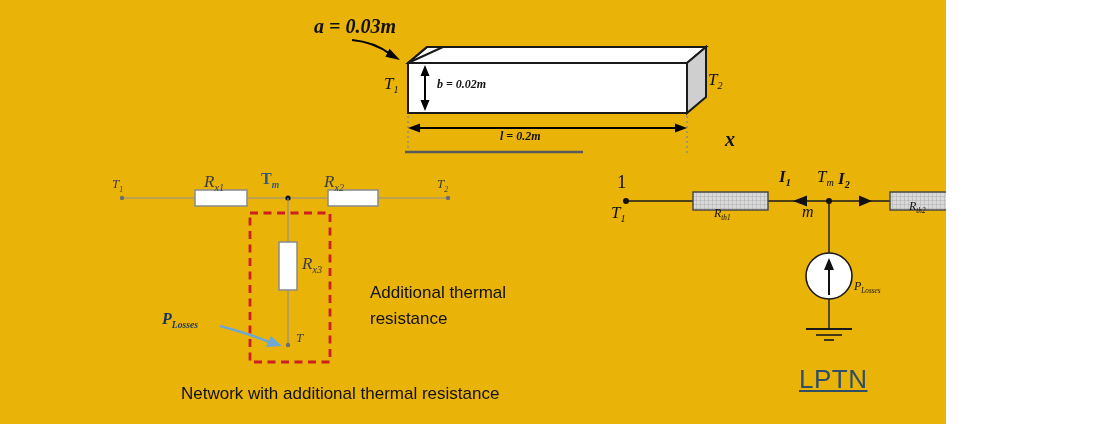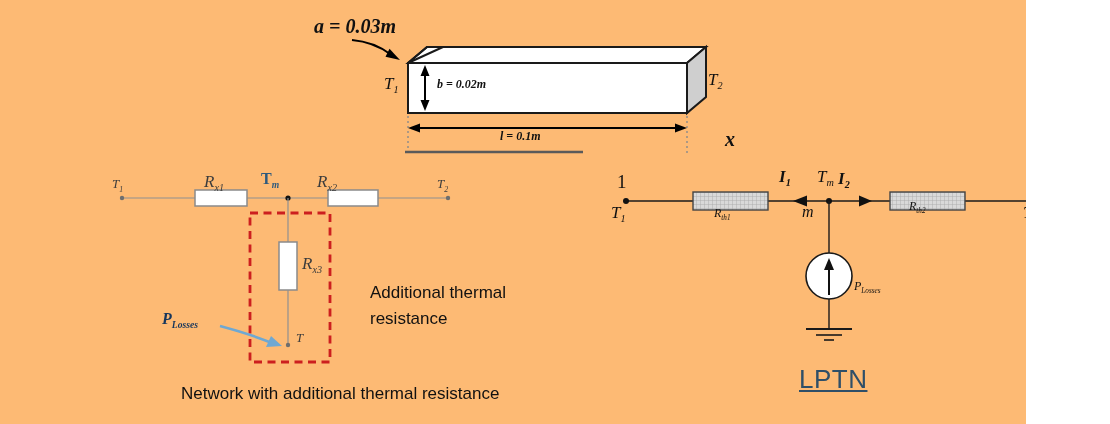--- a/index.html
+++ b/index.html
@@ -1,16 +1,16 @@
 <!DOCTYPE html>
 <html style="--dashed-box: #cc1f1f; --blue-arrow: #6fa8d2; --tm-text: #2e5a7d; --plosses-text: #16365c; --lptn-text: #2f4f68; --wire-gray: #909090; --resistor-fill: #d9d9d9;"><head>
 <meta charset="utf-8">
 <style>
   html,body{margin:0;padding:0;background:#fff;}
-  #canvas{position:relative;width:1026px;height:424px;background:#fdba74;overflow:hidden;
+  #canvas{position:relative;width:946px;height:424px;background:#eab308;overflow:hidden;
           font-family:"Liberation Serif",serif;}
   .lbl{position:absolute;white-space:nowrap;color:#111;}
   .math{font-family:"Liberation Serif",serif;font-style:italic;}
   .math sub{font-size:0.60em;font-style:italic;line-height:0;}
   .sans{font-family:"Liberation Sans",sans-serif;font-style:normal;}
   .bold{font-weight:600;}
   .gray{color:#3c3c3c;}
   .f13{font-size:13px;} .f14{font-size:17px;} .f16{font-size:16px;}
   .f17{font-size:17px;} .f18{font-size:12px;} .f19{font-size:19px;}
   .f20{font-size:20px;} .f26{font-size:26px;}
@@ -50,21 +50,21 @@
     <line x1="105" y1="138" x2="283" y2="138" stroke="#5a5a5a" stroke-width="2.5"></line>
 
     <path d="M 52 26 Q 74 28 90 40" fill="none" stroke="#000" stroke-width="2"></path>
     <polygon points="100,46 85.5,42.7 89.5,34.7" fill="#000"></polygon>
   </svg>
 
   <span class="lbl math bold f20" style="left:314px;top:15px">a = 0.03m</span>
   <span class="lbl math f17" style="left:384px;top:74px"><span>T</span><sub>1</sub></span>
   <span class="lbl math bold f18" style="left:437px;top:77px">b = 0.02m</span>
   <span class="lbl math f17" style="left:708px;top:70px"><span>T</span><sub>2</sub></span>
-  <span class="lbl math bold f18" style="left:500px;top:129px">l = 0.1m</span>
+  <span class="lbl math bold f18" style="left:500px;top:129px">l = 0.2m</span>
   <span class="lbl math bold f20" style="left:725px;top:128px">x</span>
 
   <svg style="left:100px;top:168px" width="400" height="210" viewBox="0 0 400 210">
 
     <line x1="22" y1="30" x2="95" y2="30" stroke="var(--wire-gray)" stroke-width="1.2"></line>
     <line x1="147" y1="30" x2="228" y2="30" stroke="var(--wire-gray)" stroke-width="1.2"></line>
     <line x1="278" y1="30" x2="348" y2="30" stroke="var(--wire-gray)" stroke-width="1.2"></line>
 
     <circle cx="22" cy="30" r="2.2" fill="#6e6e6e"></circle>
     <circle cx="348" cy="30" r="2.2" fill="#6e6e6e"></circle>
@@ -80,21 +80,21 @@
     <line x1="188" y1="122" x2="188" y2="177" stroke="var(--wire-gray)" stroke-width="1.2"></line>
     <circle cx="188" cy="177" r="2.2" fill="#6e6e6e"></circle>
 
     <path d="M 120 158 Q 150 166 172 175" fill="none" stroke="var(--blue-arrow)" stroke-width="2.6"></path>
     <polygon points="182,178 166,179 171,168" fill="var(--blue-arrow)"></polygon>
   </svg>
 
   <span class="lbl math gray f13" style="left:112px;top:176px"><span>T</span><sub>1</sub></span>
   <span class="lbl math gray f14" style="left:204px;top:172px"><span>R</span><sub>x1</sub></span>
   <span class="lbl math tm-left f16" style="left:261px;top:170px"><span>T</span><sub>m</sub></span>
-  <span class="lbl math gray f14" style="left:317px;top:172px"><span>R</span><sub>x2</sub></span>
+  <span class="lbl math gray f14" style="left:324px;top:172px"><span>R</span><sub>x2</sub></span>
   <span class="lbl math gray f13" style="left:437px;top:176px"><span>T</span><sub>2</sub></span>
   <span class="lbl math gray f14" style="left:302px;top:254px"><span>R</span><sub>x3</sub></span>
   <span class="lbl math plosses-left f16" style="left:162px;top:310px"><span>P</span><sub>Losses</sub></span>
   <span class="lbl math gray f13" style="left:296px;top:330px">T</span>
   <span class="lbl sans f17" style="left:181px;top:384px">Network with additional thermal resistance</span>
   <span class="lbl sans annotation f17" style="left:370px;top:280px">Additional thermal resistance</span>
 
   <svg style="left:600px;top:168px" width="480" height="195" viewBox="0 0 480 195">
     <defs>
       <pattern id="hatch" width="4" height="4" patternUnits="userSpaceOnUse">

